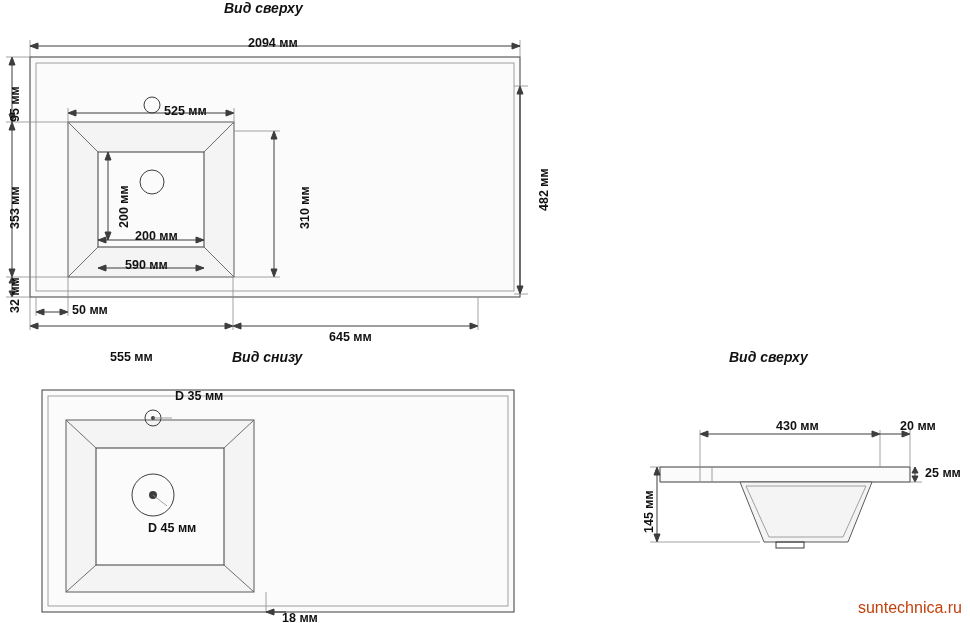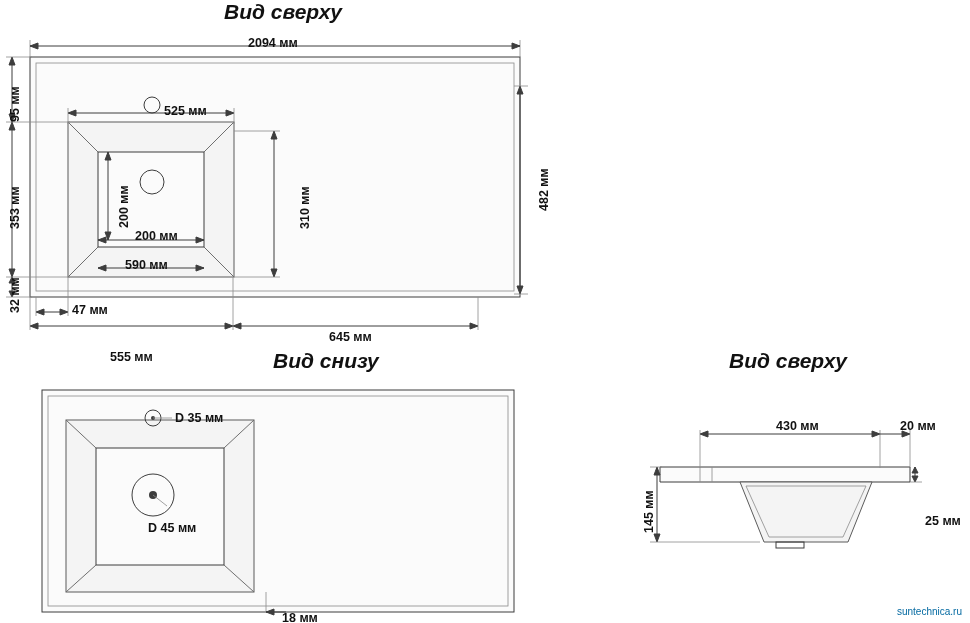--- a/index.html
+++ b/index.html
@@ -7,23 +7,23 @@
     width:970px;height:623px;
     background:#ffffff;
     font-family:"Liberation Sans", sans-serif;
     color:#111;
     position:relative;
     overflow:hidden;
   }
   .stage{position:absolute;left:0;top:0;width:970px;height:623px;}
   .lbl{position:absolute;font-size:12.5px;color:#111;white-space:nowrap;}
   .lbl.b{font-weight:bold;}
-  .title{position:absolute;font-style:italic;font-weight:bold;font-size:21px;color:#111;white-space:nowrap;}
+  .title{position:absolute;font-style:italic;font-weight:bold;font-size:14px;color:#111;white-space:nowrap;}
   .vert{transform-origin:0 0;}
-  .watermark{position:absolute;right:8px;bottom:6px;font-size:10px;color:#0369a1;}
+  .watermark{position:absolute;right:8px;bottom:6px;font-size:16px;color:#c2410c;}
   svg{position:absolute;left:0;top:0;}
   .ln{stroke:#3d3d3d;stroke-width:1;fill:none;}
   .ln2{stroke:#6f6f6f;stroke-width:1;fill:none;}
   .thin{stroke:#8a8a8a;stroke-width:0.8;fill:none;}
   .fillgrey{fill:#fbfbfb;stroke:#3d3d3d;stroke-width:1;}
   .fillgrey2{fill:#f4f4f4;stroke:#5a5a5a;stroke-width:1;}
   .arr{stroke:#3d3d3d;stroke-width:1;fill:#3d3d3d;}
 </style>
 </head>
 <body>
@@ -158,42 +158,42 @@
     <line x1="650" y1="467" x2="662" y2="467" class="thin"></line>
     <line x1="650" y1="542" x2="760" y2="542" class="thin"></line>
 
     <line x1="915" y1="467" x2="915" y2="482" class="ln"></line>
     <polygon points="915,467 912,473 918,473" class="arr"></polygon>
     <polygon points="915,482 912,476 918,476" class="arr"></polygon>
     <line x1="910" y1="482" x2="922" y2="482" class="thin"></line>
   </svg>
 
   <div class="title" style="left:224px;top:0px;">Вид сверху</div>
-  <div class="title" style="left:232px;top:349px;margin-left:41px;">Вид снизу</div>
+  <div class="title" style="left:232px;top:349px;">Вид снизу</div>
   <div class="title" style="left:729px;top:349px;">Вид сверху</div>
 
   <div class="lbl b" style="left:248px;top:36px;">2094 мм</div>
   <div class="lbl b" style="left:164px;top:104px;">525 мм</div>
   <div class="lbl b" style="left:125px;top:258px;">590 мм</div>
   <div class="lbl b" style="left:135px;top:229px;">200 мм</div>
   <div class="lbl b vert" style="left:117px;top:228px;transform:rotate(-90deg);">200 мм</div>
   <div class="lbl b vert" style="left:298px;top:229px;transform:rotate(-90deg);">310 мм</div>
   <div class="lbl b vert" style="left:537px;top:211px;transform:rotate(-90deg);">482 мм</div>
 
   <div class="lbl b vert" style="left:8px;top:122px;transform:rotate(-90deg);">95 мм</div>
   <div class="lbl b vert" style="left:8px;top:229px;transform:rotate(-90deg);">353 мм</div>
   <div class="lbl b vert" style="left:8px;top:313px;transform:rotate(-90deg);">32 мм</div>
 
-  <div class="lbl b" style="left:72px;top:303px;">47 мм</div>
+  <div class="lbl b" style="left:72px;top:303px;">50 мм</div>
   <div class="lbl b" style="left:110px;top:330px;margin-top:20px;">555 мм</div>
   <div class="lbl b" style="left:329px;top:330px;">645 мм</div>
 
-  <div class="lbl b" style="left:175px;top:411px;">D 35 мм</div>
+  <div class="lbl b" style="left:175px;top:389px;">D 35 мм</div>
   <div class="lbl b" style="left:120px;top:521px;margin-left:28px;">D 45 мм</div>
   <div class="lbl b" style="left:282px;top:611px;">18 мм</div>
 
   <div class="lbl b" style="left:776px;top:419px;">430 мм</div>
   <div class="lbl b" style="left:900px;top:419px;">20 мм</div>
   <div class="lbl b vert" style="left:642px;top:533px;transform:rotate(-90deg);">145 мм</div>
-  <div class="lbl b" style="left:925px;top:466px;margin-top:48px;">25 мм</div>
+  <div class="lbl b" style="left:925px;top:466px;">25 мм</div>
 
   <div class="watermark">suntechnica.ru</div>
 </div>
 
 </body></html>

